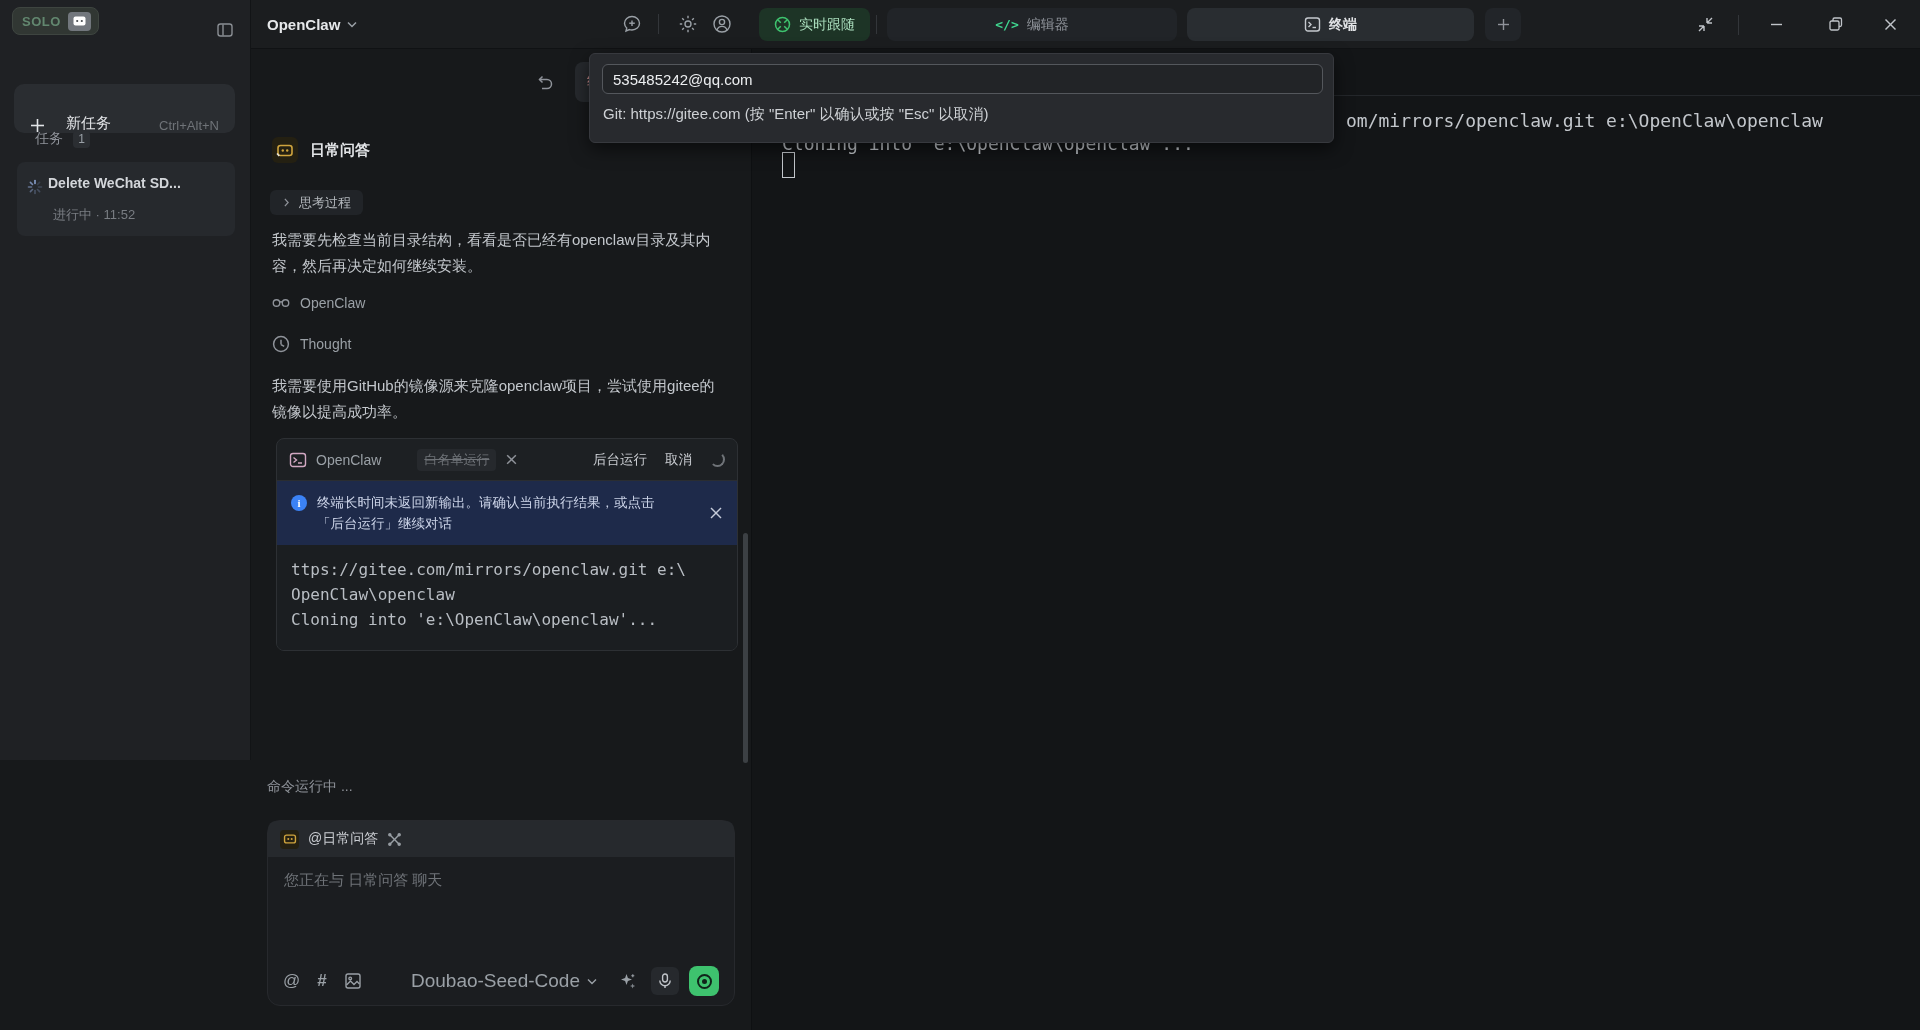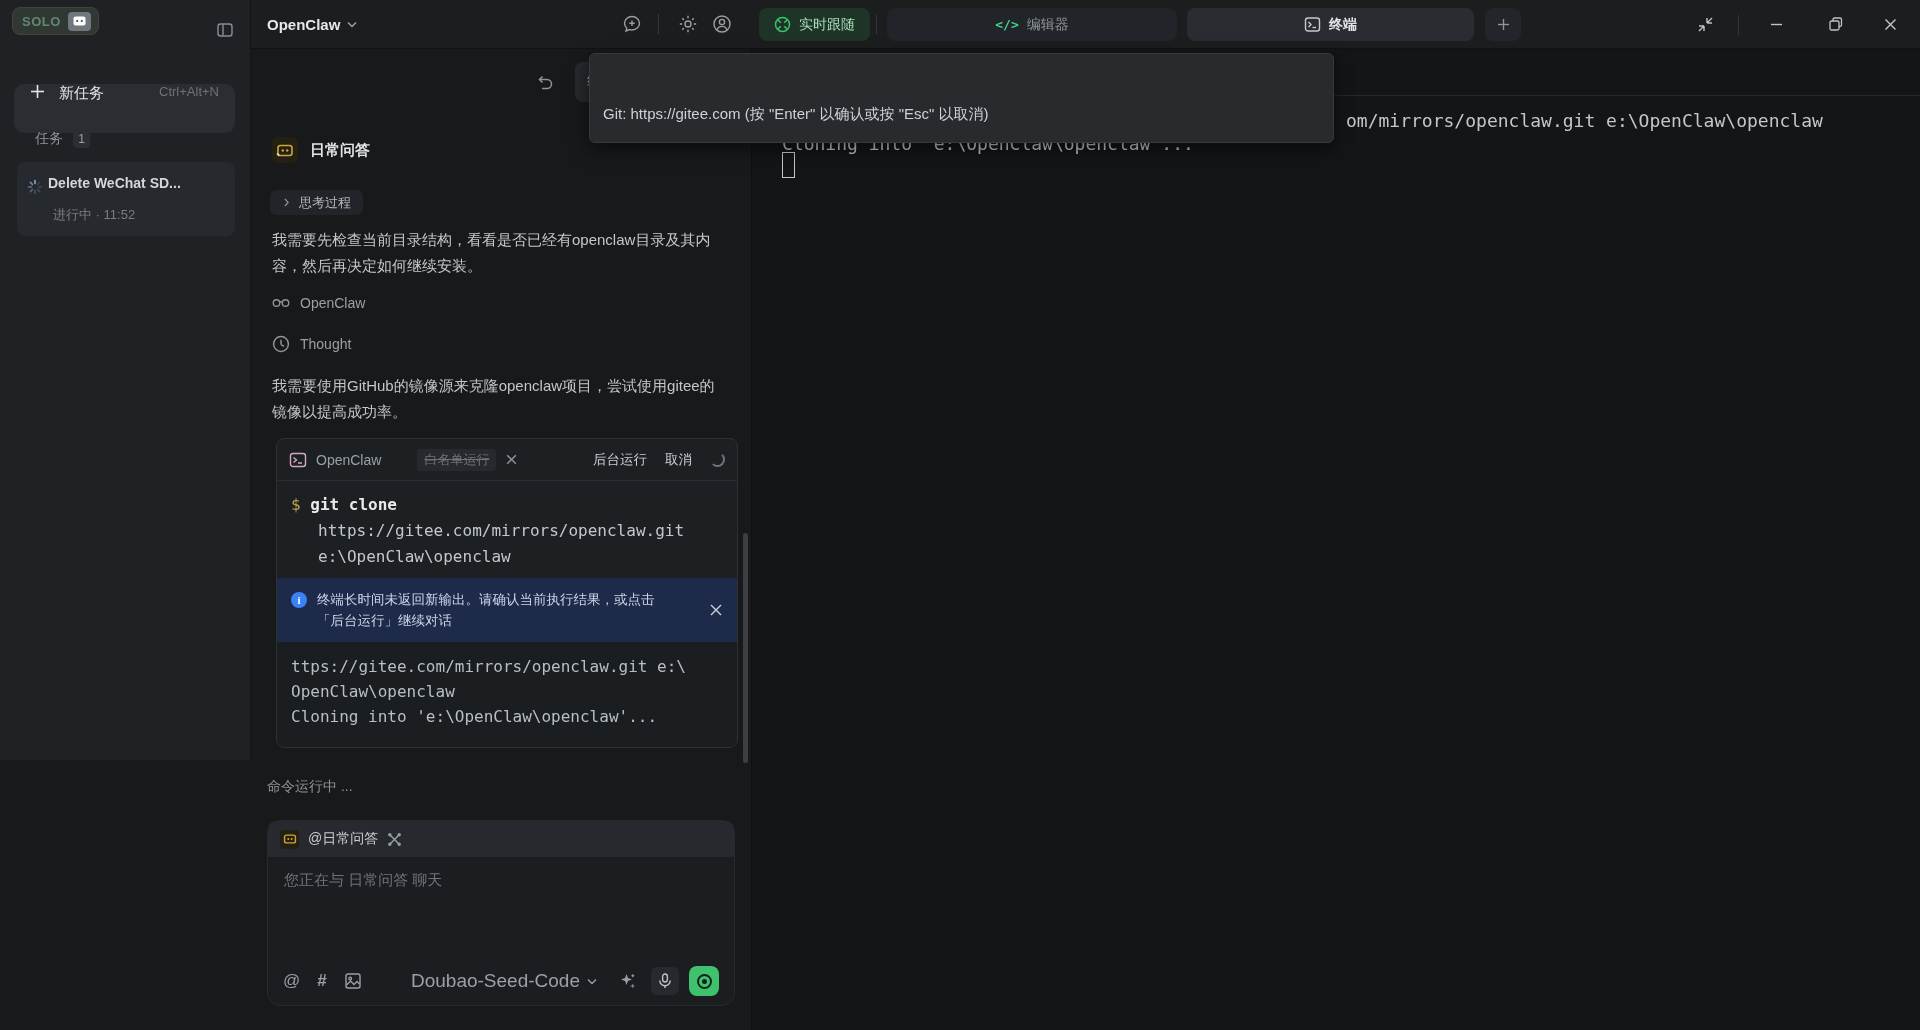--- a/index.html
+++ b/index.html
@@ -7,21 +7,21 @@
   body { font-family:"Liberation Sans","DejaVu Sans",sans-serif; }
   .app { position:relative; width:1920px; height:1030px; background:#17191b; overflow:hidden; }
   .mono { font-family:"DejaVu Sans Mono","Liberation Mono",monospace; }
 
   
   .sidebar { position:absolute; left:0; top:0; width:251px; height:760px; background:#1f2124; border-right:1px solid #121416; }
   .solo-badge { position:absolute; left:12px; top:7px; height:28px; display:flex; align-items:center; gap:7px; padding:0 7px 0 9px; border-radius:8px; background:#313733; border:1px solid #3e4540; }
   .solo-text { font-size:13px; font-weight:bold; letter-spacing:.5px; color:#62876f; }
   .solo-chip { width:23px; height:19px; border-radius:4px; background:#72777d; display:flex; align-items:center; justify-content:center; }
   .panel-toggle { position:absolute; left:216px; top:21px; width:18px; height:18px; color:#8a8f94; }
-  .new-task-btn { position:absolute; left:14px; top:84px; width:221px; height:49px; border-radius:10px; background:#2a2d31; display:flex; align-items:flex-start; padding:0 16px; gap:14px; cursor:pointer; }
+  .new-task-btn { position:absolute; left:14px; top:84px; width:221px; height:49px; border-radius:10px; background:#2a2d31; display:flex; align-items:flex-end; padding:0 16px; gap:21px; cursor:pointer; }
   .new-task-label { font-size:15px; color:#e2e4e7; }
   .new-task-shortcut { margin-left:auto; font-size:13px; color:#6f7378; }
   .tasks-row { position:absolute; left:35px; top:130px; display:flex; align-items:center; gap:10px; }
   .tasks-label { font-size:14px; color:#8f939a; }
   .tasks-count { min-width:17px; height:17px; padding:0 4px; background:#2b2e32; border-radius:4px; color:#9aa0a6; font-size:12px; display:flex; align-items:center; justify-content:center; }
   .task-card { position:absolute; left:17px; top:162px; width:218px; height:74px; border-radius:8px; background:#26292d; cursor:pointer; }
   .task-spinner { position:absolute; left:10px; top:17px; width:16px; height:16px; color:#8aa2d0; }
   .task-title { position:absolute; left:31px; top:13px; font-size:14px; font-weight:600; color:#d3d6da; white-space:nowrap; }
   .task-status { position:absolute; left:36px; top:44px; font-size:13px; color:#797d83; }
 
@@ -318,25 +318,20 @@
         <svg class="tc-x" viewBox="0 0 12 12" fill="none" stroke="currentColor" stroke-width="1.4">
             <line x1="2" y1="2" x2="10" y2="10"></line>
             <line x1="10" y1="2" x2="2" y2="10"></line>
           </svg>
         <div class="tc-actions">
           <span class="tc-act">后台运行</span>
           <span class="tc-act">取消</span>
           <span class="tc-spin"></span>
         </div>
       </div>
-      <div class="tc-cmd mono">
-        <div><span class="dollar">$</span> <span class="cmd">git clone</span></div>
-        <div class="arg">https://gitee.com/mirrors/openclaw.git</div>
-        <div class="arg">e:\OpenClaw\openclaw</div>
-      </div>
       <div class="tc-banner">
         <span class="info-dot">i</span>
         <span class="tc-banner-text">终端长时间未返回新输出。请确认当前执行结果，或点击「后台运行」继续对话</span>
         <svg class="tc-banner-x" viewBox="0 0 14 14" fill="none" stroke="currentColor" stroke-width="1.4">
             <line x1="2" y1="2" x2="12" y2="12"></line>
             <line x1="12" y1="2" x2="2" y2="12"></line>
           </svg>
       </div>
       <div class="tc-output mono">
         <div>ttps://gitee.com/mirrors/openclaw.git e:\</div>
@@ -409,16 +404,17 @@
   </div>
 
   <div class="right-panel">
     <div class="rp-divider"></div>
     <div class="rp-line mono" style="left:594px; top:61px">om/mirrors/openclaw.git e:\OpenClaw\openclaw</div>
     <div class="rp-line mono" style="left:30px; top:84px">Cloning into 'e:\OpenClaw\openclaw'...</div>
     <div class="rp-cursor"></div>
   </div>
 
   <div class="popup">
+    <input class="popup-input" value="535485242@qq.com" style="">
     <div class="popup-hint">Git: https://gitee.com (按 "Enter" 以确认或按 "Esc" 以取消)</div>
   </div>
 
 </div>
 
 </body></html>

